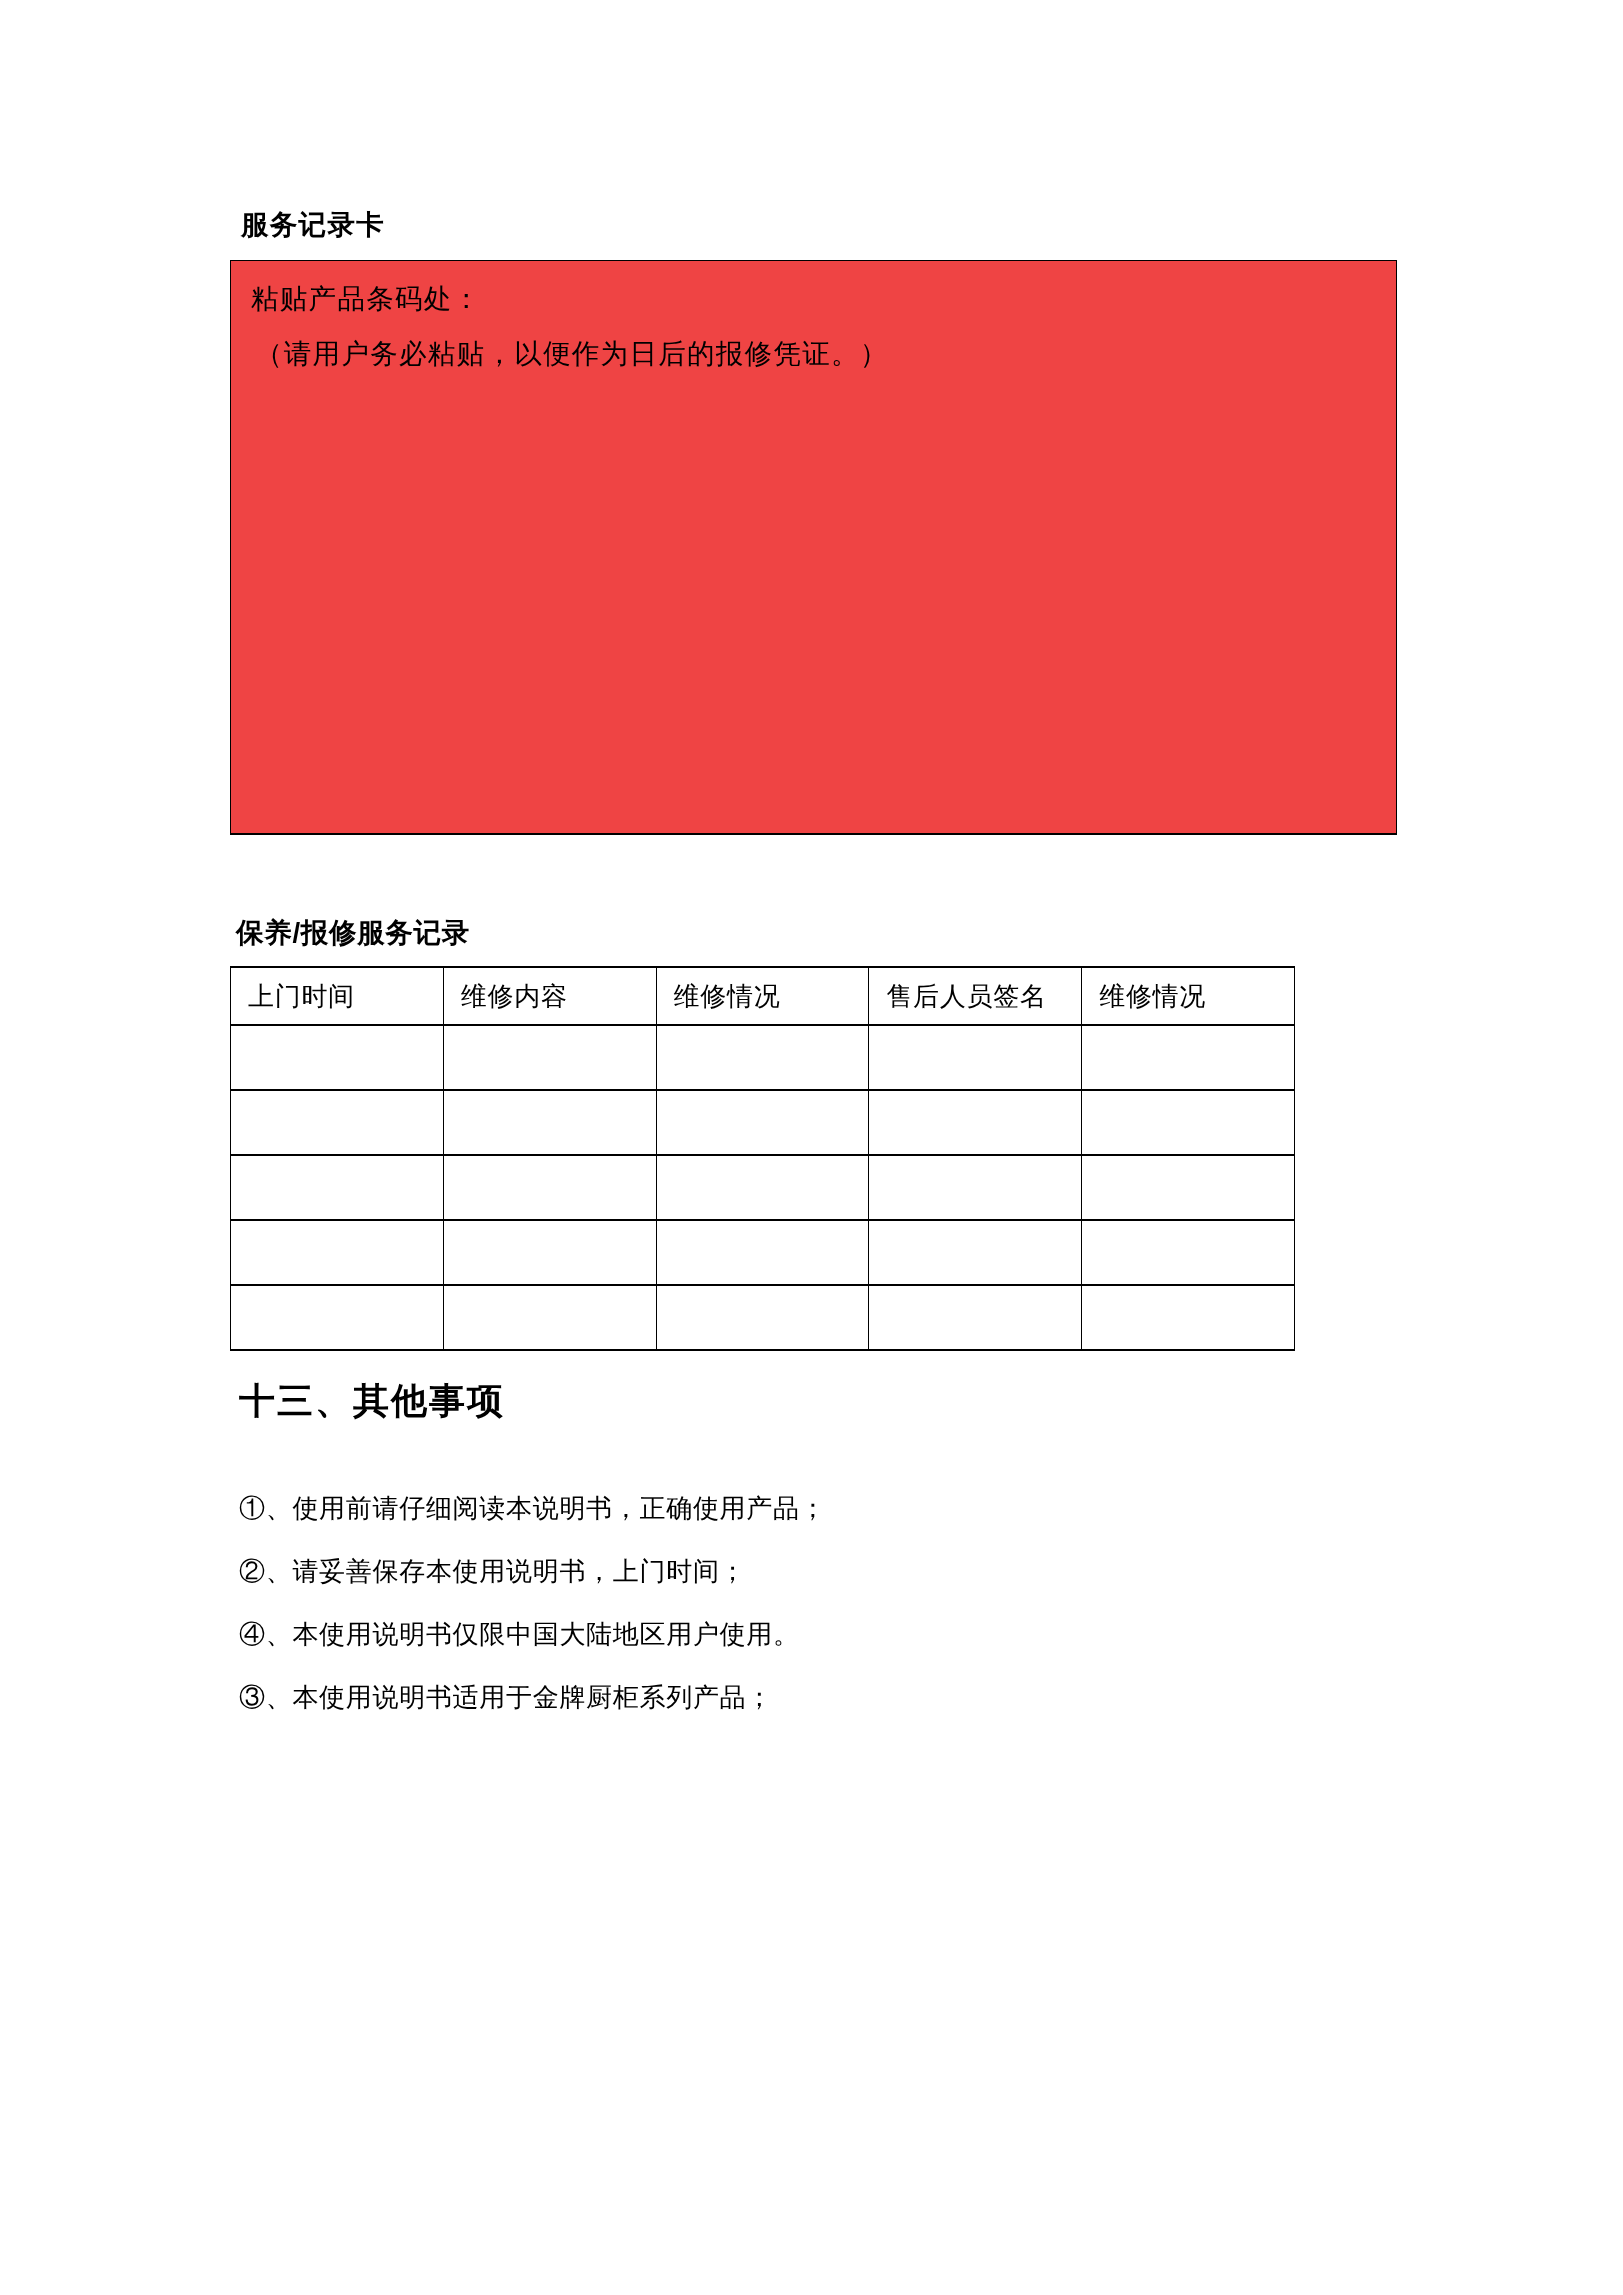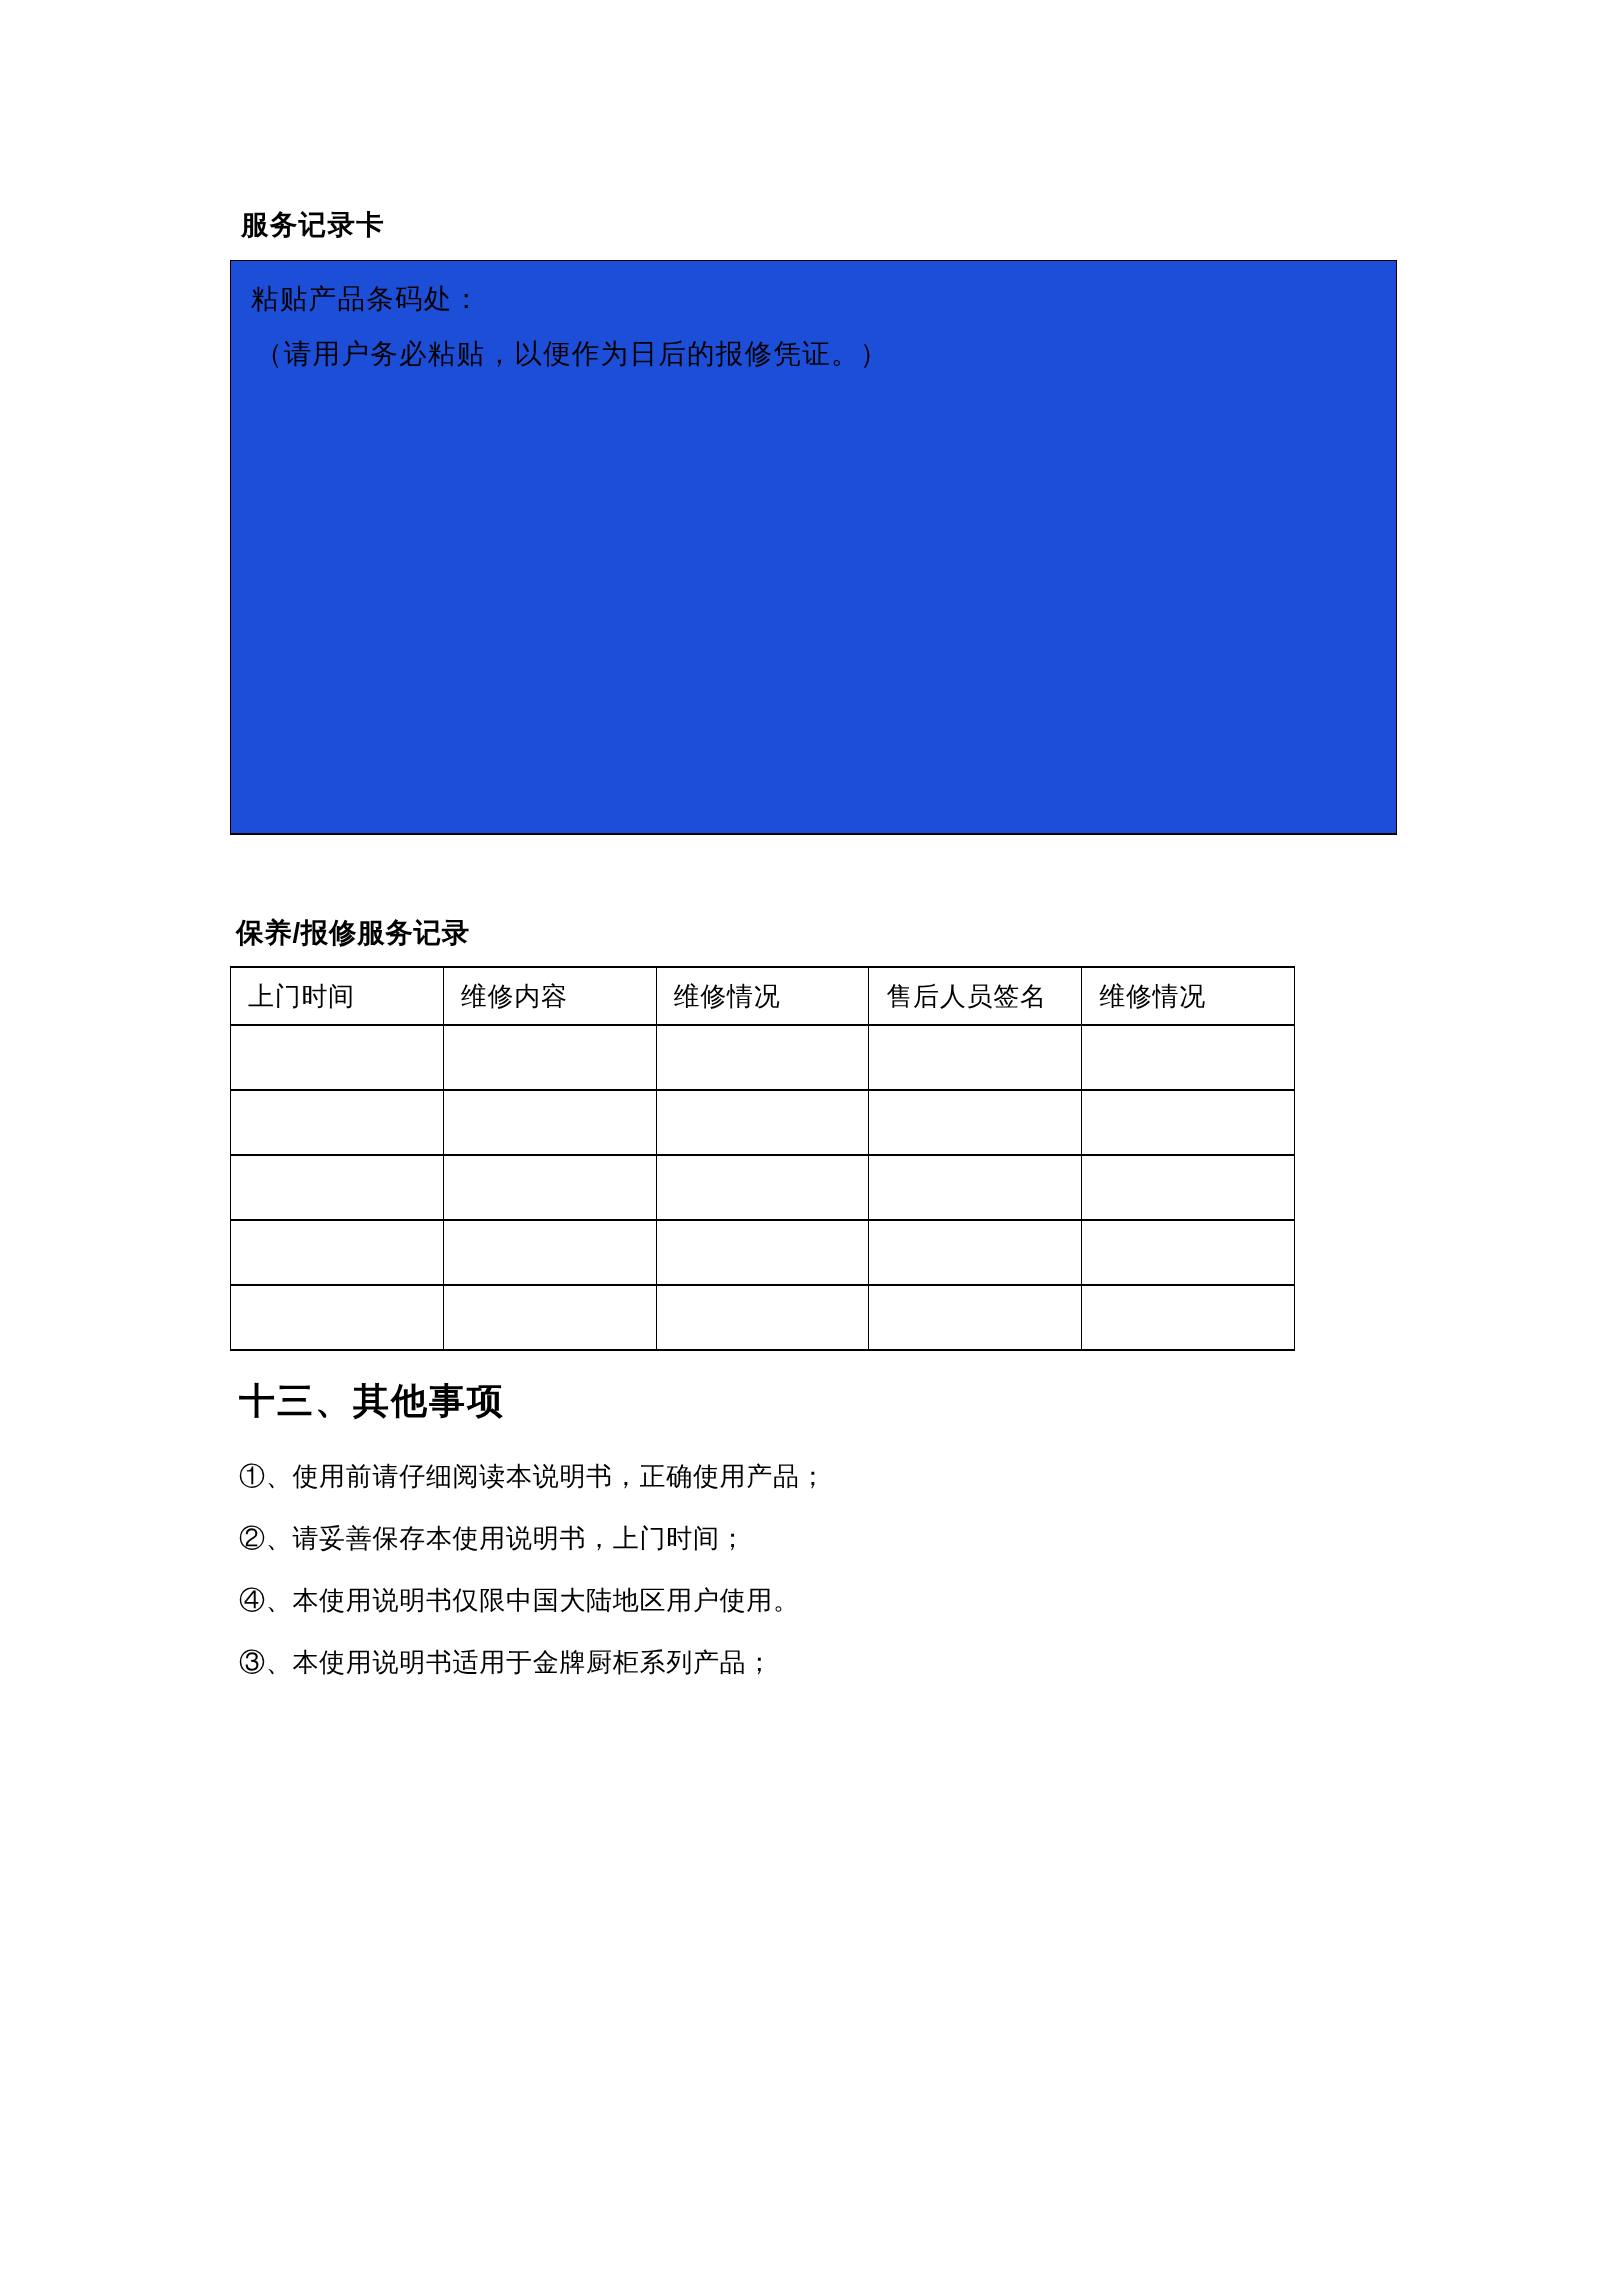--- a/index.html
+++ b/index.html
@@ -19,21 +19,21 @@
     left: 241px; top: 207px;
     font-size: 27.5px; font-weight: bold;
     letter-spacing: 1.3px;
   }
 
   .barcode-box {
     left: 230px; top: 260px;
     width: 1167px; height: 575px;
     border: 1.3px solid #000000;
     border-bottom-width: 2.6px;
-    background: #1d4ed8;
+    background: #ef4444;
   }
   .barcode-line1 {
     position: absolute; left: 20px; top: 19.6px;
     font-size: 27.5px; letter-spacing: 1.3px;
   }
   .barcode-line2 {
     position: absolute; left: 24px; top: 75px;
     font-size: 27.5px; letter-spacing: 1.3px;
   }
 
@@ -70,20 +70,21 @@
   }
   .other-list {
     left: 239px; top: 1461px;
     width: 1243px;
   }
   .other-list .item {
     font-size: 26px;
     line-height: 31px;
     margin-bottom: 31px;
     letter-spacing: 0.7px;
+    margin-top: 32px;
   }
 </style>
 </head>
 <body>
 
 <div class="abs card-title">服务记录卡</div>
 
 <div class="abs barcode-box">
   <div class="barcode-line1">粘贴产品条码处：</div>
   <div class="barcode-line2">（请用户务必粘贴，以便作为日后的报修凭证。）</div>

